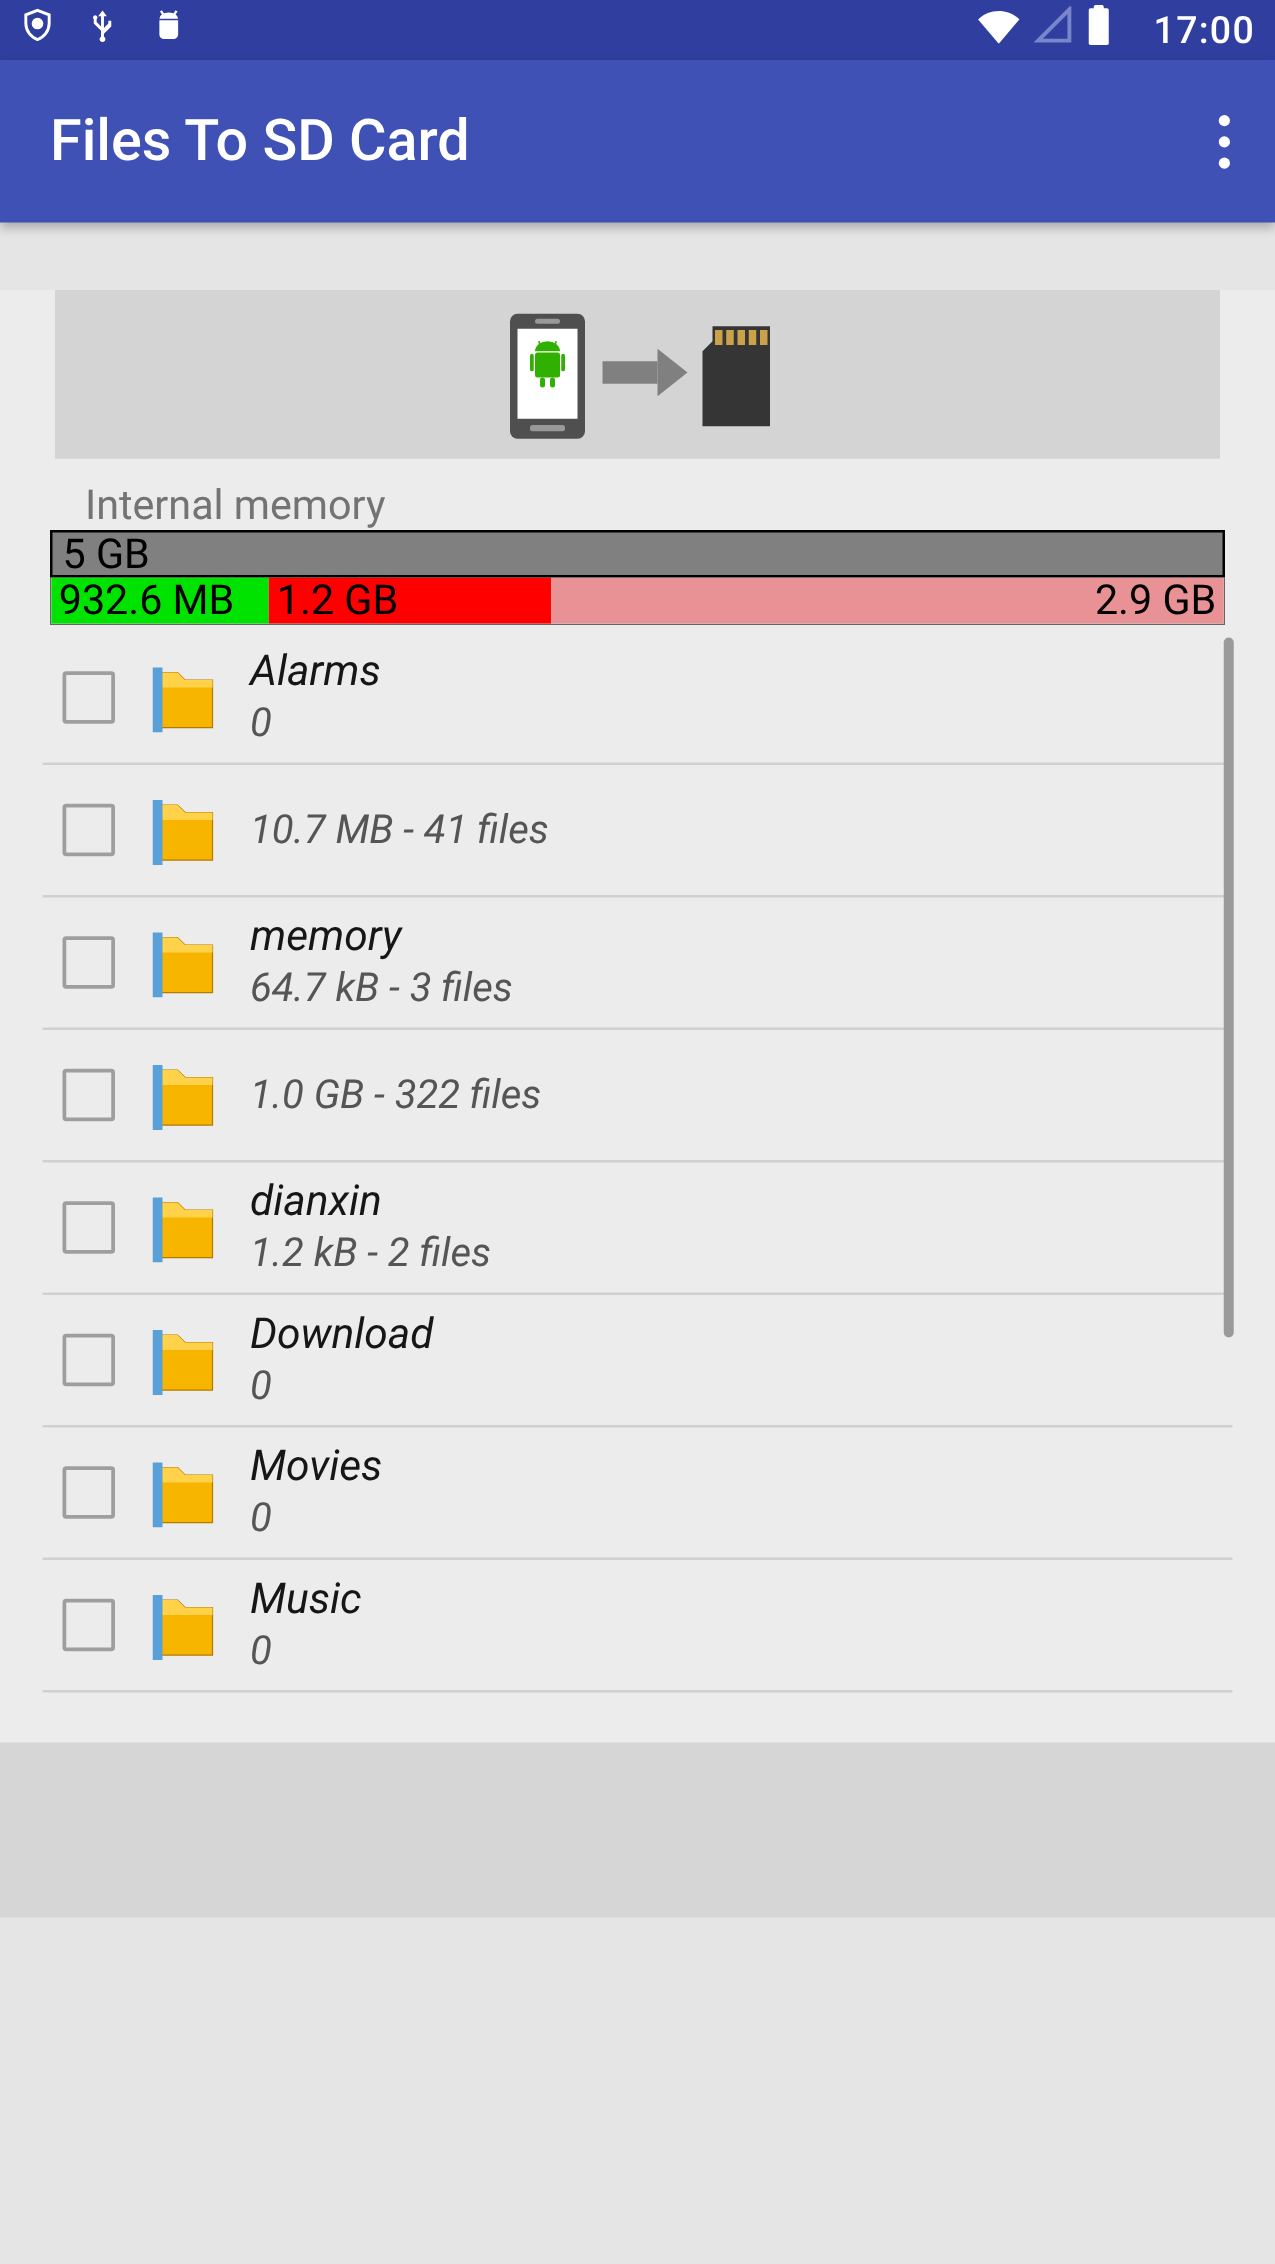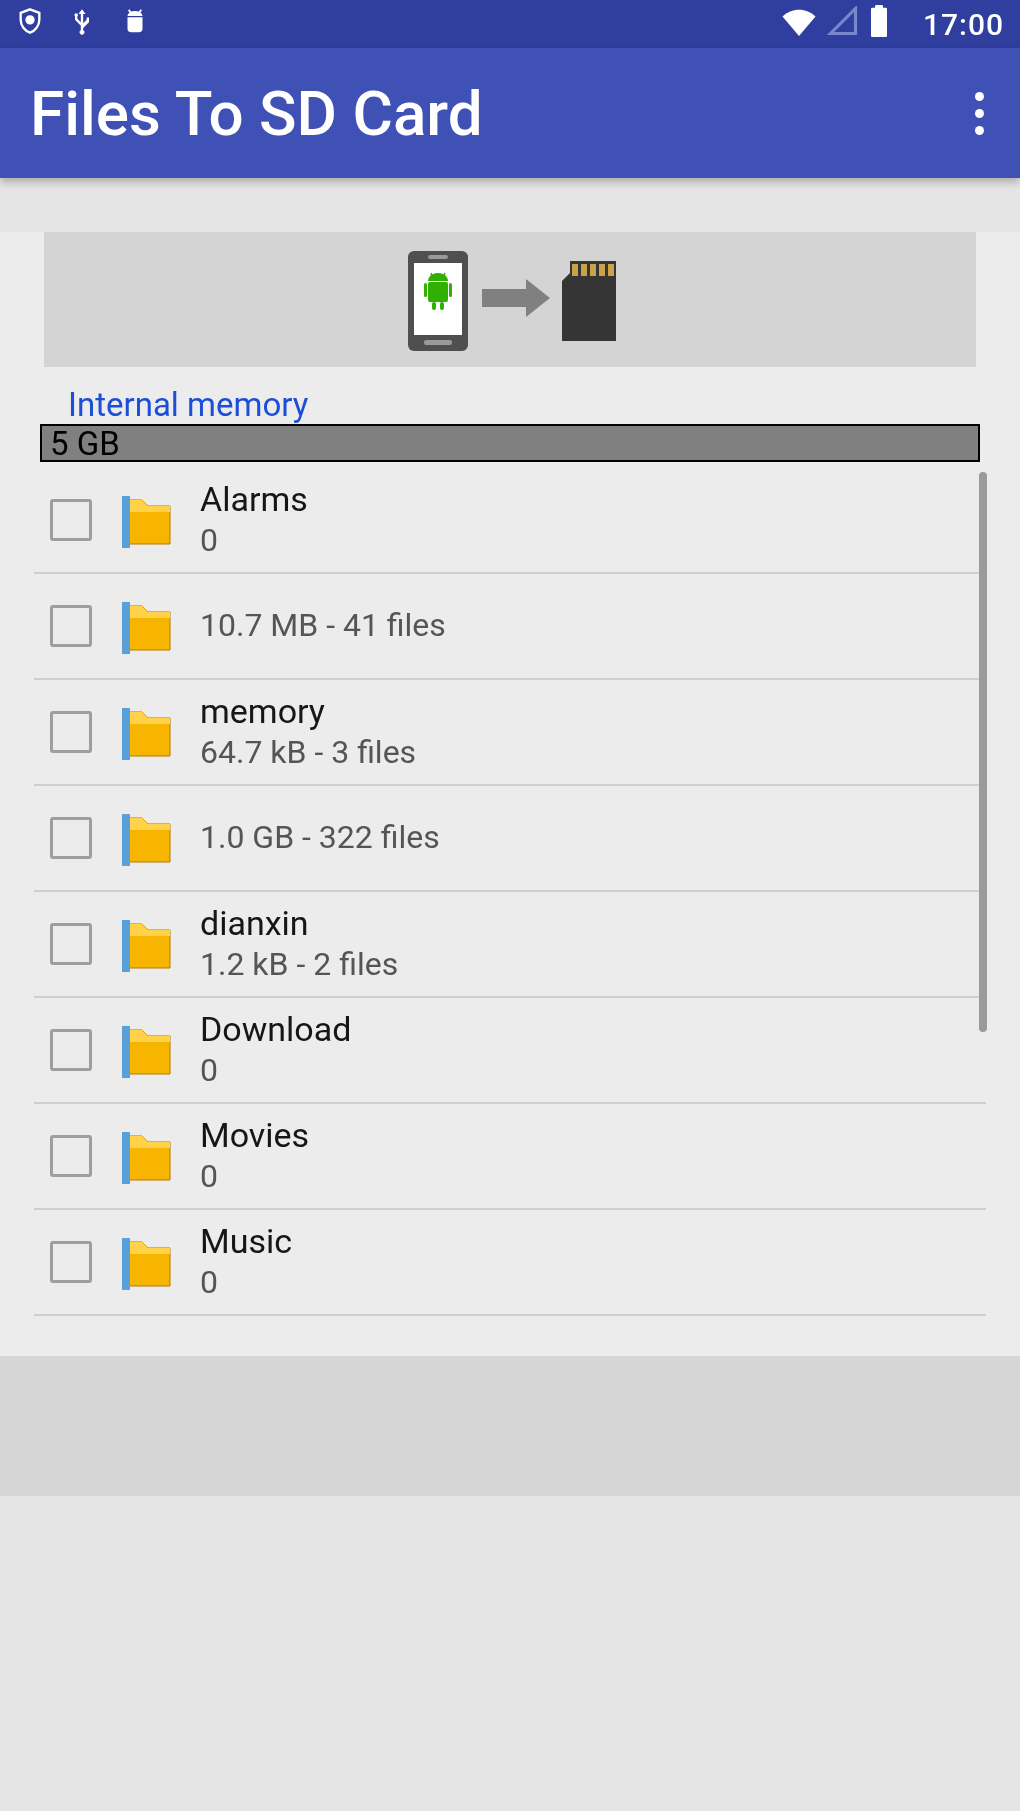--- a/index.html
+++ b/index.html
@@ -22,49 +22,49 @@
     height: 130px;
     background: #3f51b5;
     color: #fff;
     display: flex;
     align-items: center;
     padding: 0 30px;
     box-shadow: 0 4px 8px rgba(0,0,0,0.25);
     position: relative;
     z-index: 2;
   }
-  .app-title { font-size: 62px; font-weight: 500; }
+  .app-title { font-size: 46px; font-weight: 500; margin-left: 10px; }
   .menu-dots { margin-left: auto; display: flex; flex-direction: column; gap: 8px; padding-right: 6px;}
   .menu-dots .dot { width: 9px; height: 9px; background: #fff; border-radius: 50%; }
   
   .content { padding: 0 0 0 0; background: #ececec; }
   
   .banner {
     margin: 54px 44px 18px 44px;
     background: #d4d4d4;
     height: 135px;
     display: flex;
     align-items: center;
     justify-content: center;
   }
   .banner svg { display: block; }
   
   .storage-block {
     margin: 0 40px 0 40px;
     font-size: 33px;
   }
-  .storage-label { padding-left: 28px; color: #1d4ed8; }
+  .storage-label { padding-left: 28px; color: #737373; }
   .storage-total { background: #808080; color: #000; padding: 0 8px; height: 38px; border: 2px solid #000000; display:flex; align-items:center;}
   .storage-bar { position: relative; height: 38px; display:flex; overflow:hidden; border-left:1px solid #666; border-right:1px solid #666; border-bottom:1px solid #666;}
   .seg { height:100%; display:flex; align-items:center; color:#000; white-space:nowrap; overflow:visible;}
   .seg span { padding: 0 6px; position:relative; z-index:1;}
   .seg.right-label { justify-content: flex-end; }
   
   .file-list { margin: 6px 34px 0 34px; background: transparent; position: relative; }
-  .file-row { display: flex; align-items: center; height: 106px; border-bottom: 2px solid #d0d0d0; padding: 0 10px; }
+  .file-row { display: flex; align-items: center; height: 106px; border-bottom: 2px solid #d0d0d0; padding: 0 10px; font-style: italic; }
   .checkbox {
     width: 42px; height: 42px; border: 3px solid #9e9e9e; border-radius: 3px; background:#fff0;
     margin-left: 6px; margin-right: 30px; flex-shrink:0;
   }
   .folder-icon { width: 52px; height: 56px; margin-right: 26px; flex-shrink:0; position:relative;}
   .folder-icon svg { width:100%; height:100%;}
   .file-info { display: flex; flex-direction: column; justify-content: center; }
   .file-name { font-size: 34px; color: #161616; line-height: 1.2; }
   .file-details { font-size: 32px; color: #555; line-height: 1.3; }
   
@@ -172,20 +172,31 @@
           <rect x="209" y="19" width="6" height="12"></rect>
           <rect x="218" y="19" width="6" height="12"></rect>
         </g>
       </g>
     </svg>
   </div>
 
   <div class="storage-block">
     <div class="storage-label">Internal memory</div>
     <div class="storage-total">5 GB</div>
+    <div class="storage-bar" id="internal-bar">
+        <div class="seg" style="background: rgb(0, 227, 0); width: 18.6%;">
+          <span>932.6 MB</span>
+        </div>
+        <div class="seg" style="background: rgb(255, 0, 0); width: 24%;">
+          <span>1.2 GB</span>
+        </div>
+        <div class="seg right-label" style="background: rgb(232, 146, 149); width: 57.4%;">
+          <span>2.9 GB</span>
+        </div>
+      </div>
   </div>
 
 
   <div class="file-list" id="file-list">
     <div class="scrollbar"></div>
   <div class="file-row">
     <div class="checkbox"></div>
     <div class="folder-icon"><svg viewBox="0 0 52 56">
   <path d="M4 8 L20 8 L26 14 L48 14 L48 52 L4 52 Z" fill="#f7b500" stroke="#b37a00" stroke-width="1"></path>
   <path d="M4 8 L20 8 L26 14 L48 14 L48 20 L4 20 Z" fill="#ffd24a"></path>

